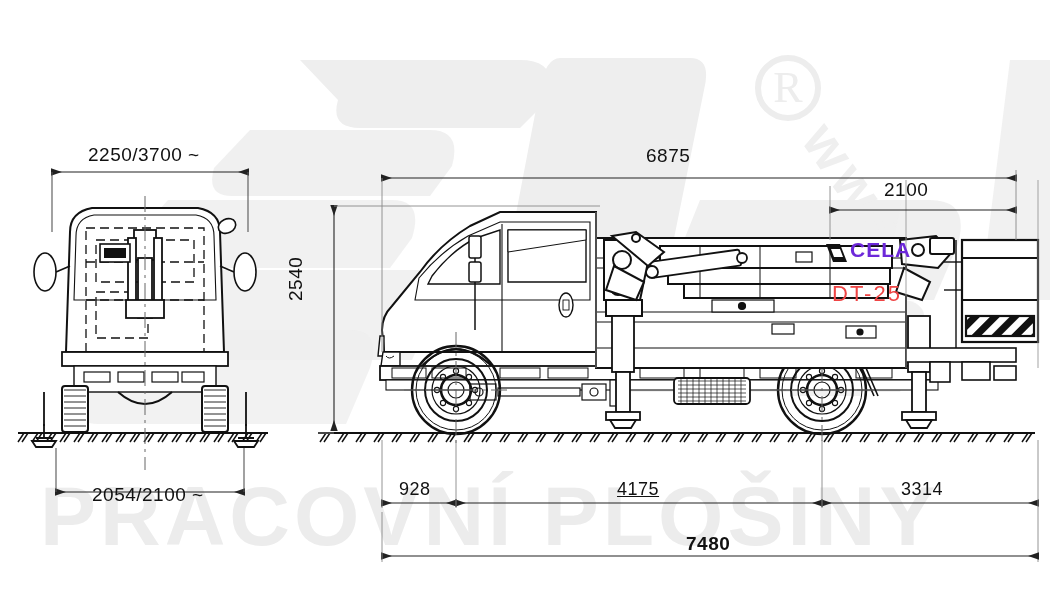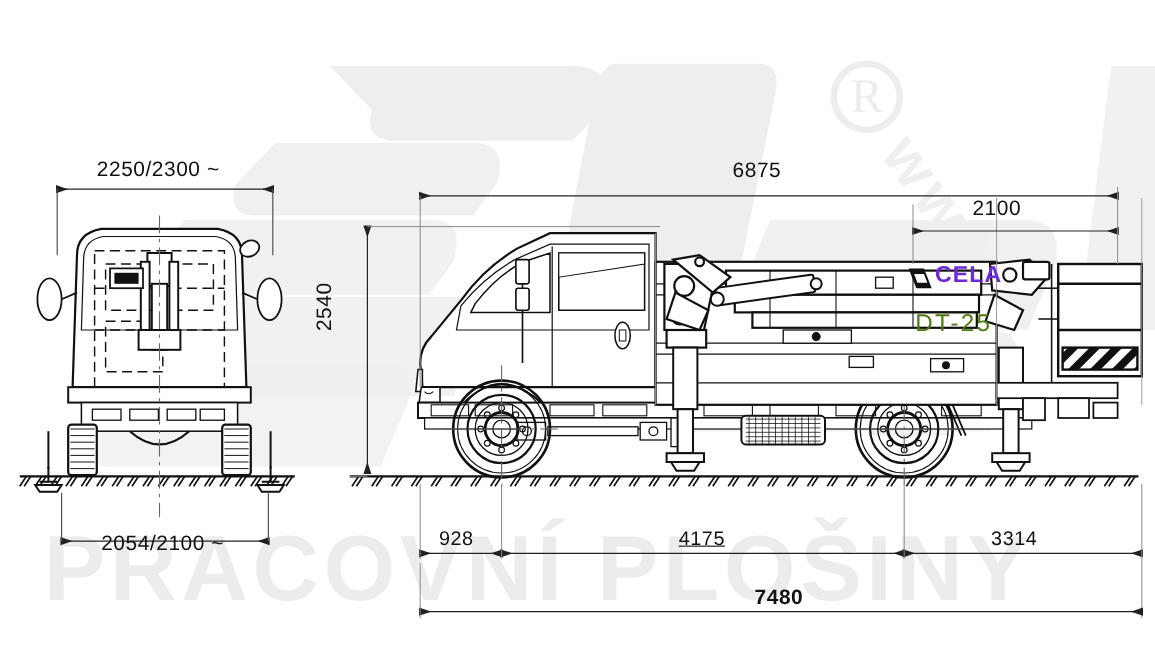--- a/index.html
+++ b/index.html
@@ -422,35 +422,35 @@
       <line x1="382" y1="556" x2="1038" y2="556" marker-start="url(#arrOut)" marker-end="url(#arrIn)"></line>
       <line x1="382" y1="512" x2="382" y2="562" stroke="#888" stroke-width="0.9"></line>
     </g>
 
     <g>
       <path d="M826 244 L840 244 L847 262 L833 262 Z" fill="#111"></path>
       <path d="M831 249 L840 249 L843 257 L834 257 Z" fill="#fff"></path>
     </g>
   </svg>
 
-  <div class="dim" style="left:88px; top:145px;">2250/2300  ~</div>
+  <div class="dim" style="left:88px; top:145px;">2250/3700  ~</div>
 
   <div class="dim" style="left:92px; top:485px;">2054/2100  ~</div>
 
-  <div class="dim" style="left:646px; top:146px;margin-left:20px;">6875</div>
+  <div class="dim" style="left:646px; top:146px;">6875</div>
 
   <div class="dim" style="left:884px; top:180px;">2100</div>
 
   <div class="dim vert" style="left:305px; top:282px;">2540</div>
 
   <div class="dim small" style="left:399px; top:480px;">928</div>
 
   <div class="dim small" style="left:617px; top:480px;text-decoration:underline;">4175</div>
 
   <div class="dim small" style="left:901px; top:480px;">3314</div>
 
   <div class="dim" style="left:686px; top:534px;font-weight:bold;">7480</div>
 
   <div class="badge-text" style="left:850px; top:238px; font-size:21px; font-weight:bold; letter-spacing:1px;">CELA</div>
 
-  <div class="badge-text" style="left:832px; top:281px; font-size:22px; color:#4d7c0f; letter-spacing:2px;text-align:right;">DT-25</div>
+  <div class="badge-text" style="left:832px; top:281px; font-size:22px; color:#ef4444; letter-spacing:2px;text-align:right;">DT-25</div>
 
 </div>
 
 </body></html>

